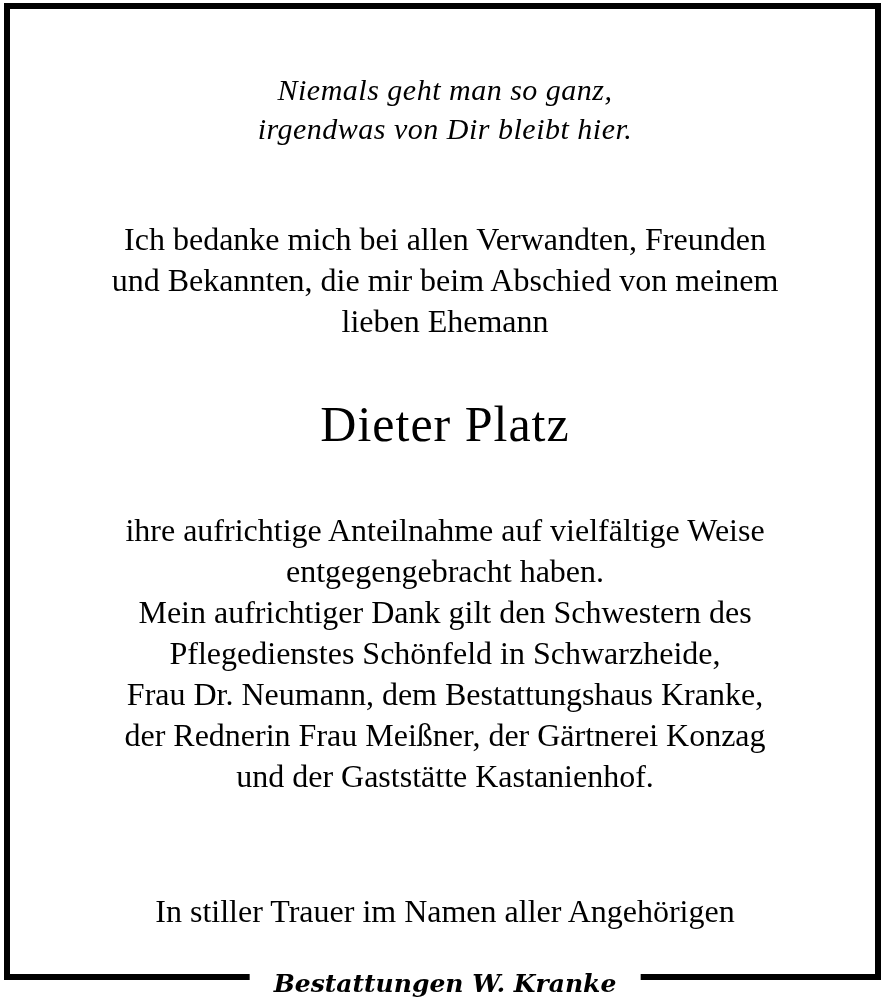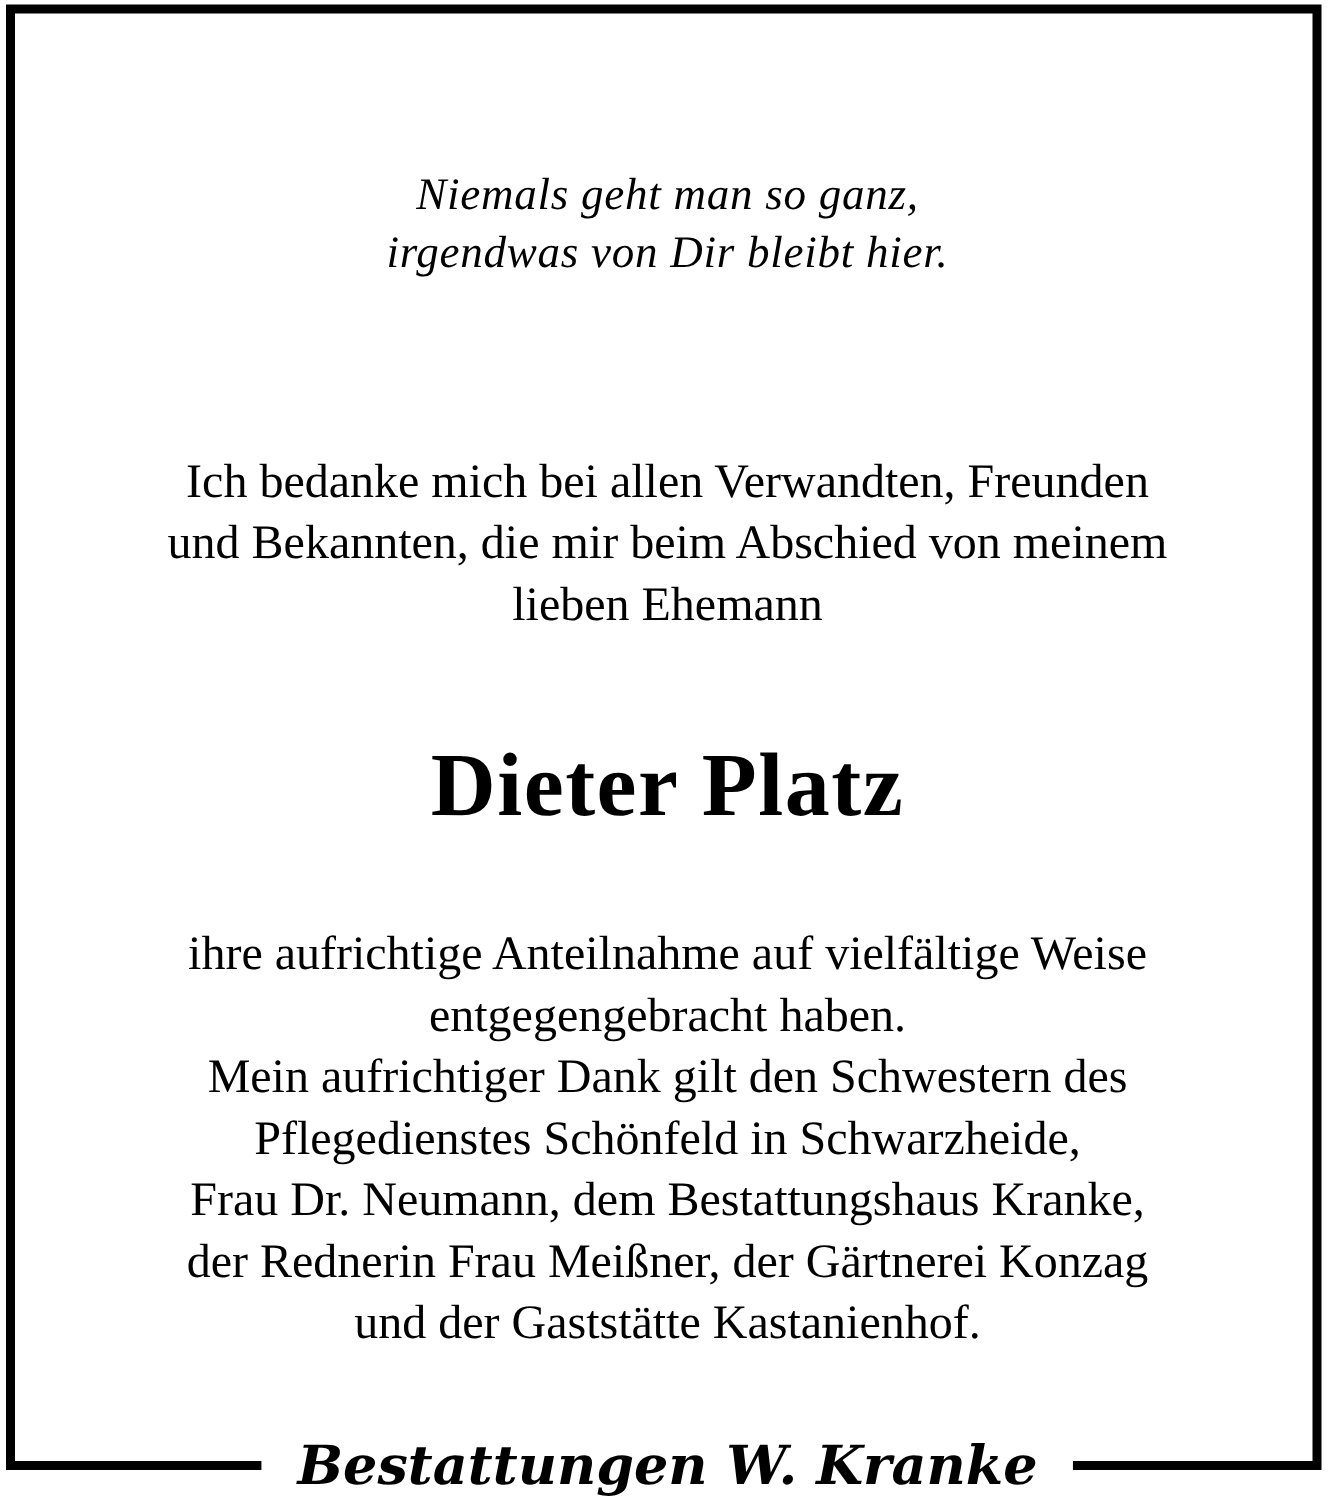--- a/index.html
+++ b/index.html
@@ -26,35 +26,35 @@
     z-index: 1;
   }
   .content {
     position: absolute;
     inset: 0;
     z-index: 2;
     text-align: center;
     white-space: pre-line;
   }
   .quote {
-    margin-top: 74px;
+    margin-top: 34px;
     font-style: italic;
     font-size: 30px;
     line-height: 1.3;
     letter-spacing: 0.5px;
   }
   .intro {
-    margin-top: 76px;
+    margin-top: 35px;
     font-size: 32px;
     line-height: 1.28;
   }
   .deceased-name {
-    margin-top: 28px;
-    font-size: 60px;
-    font-weight: bold;
+    margin-top: 16px;
+    font-size: 50px;
+    font-weight: normal;
     line-height: 1.2;
     letter-spacing: 1px;
   }
   .body-text {
     margin-top: 20px;
     font-size: 32px;
     line-height: 1.28;
   }
   .closing {
     margin-top: 58px;
@@ -62,21 +62,21 @@
     line-height: 1.28;
   }
   .imprint {
     position: absolute;
     left: 50%;
     transform: translateX(-50%);
     bottom: 1px;
     z-index: 3;
     background: #ffffff;
     padding: 0 24px;
-    font-size: 36px;
+    font-size: 25px;
     font-weight: bold;
     font-style: italic;
     font-family: "DejaVu Serif", "Liberation Serif", serif;
     white-space: nowrap;
     line-height: 1.2;
   }
 </style>
 </head>
 <body>
 

